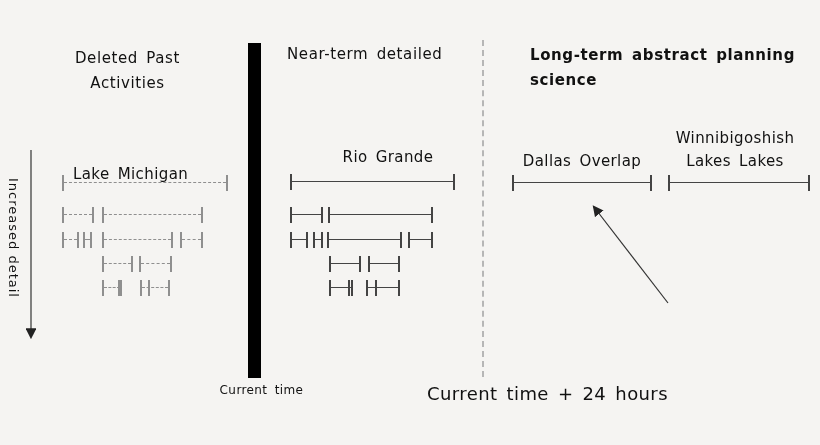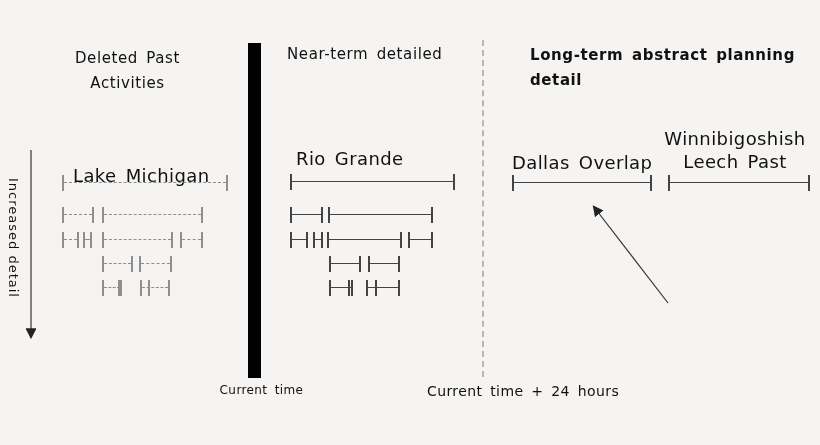--- a/index.html
+++ b/index.html
@@ -9,29 +9,29 @@
     font-family:"DejaVu Sans", "Liberation Sans", sans-serif;
     color:#111;
     border-radius:32px;
   }
   .title { position:absolute; font-size:15px; line-height:25px;
            letter-spacing:0.6px; word-spacing:3px; white-space:nowrap; }
   .past-title { left:40px; top:46px; width:175px; text-align:center; }
   .near-title { left:287px; top:42px; text-align:center; }
   .long-title { left:530px; top:43px; text-align:left;font-weight:bold; }
 
-  .lbl { position:absolute; font-size:18px; letter-spacing:0.4px;
+  .lbl { position:absolute; font-size:15px; letter-spacing:0.4px;
          word-spacing:3px; white-space:nowrap; }
   .lake   { left:73px;  top:165px; width:140px; }
-  .rio    { left:296px; top:148px; width:140px; text-align:left; }
+  .rio    { left:318px; top:148px; width:140px; text-align:center; }
   .dallas { left:512px; top:152px; width:140px; text-align:center; }
   .winni  { left:660px; top:127px; width:150px; text-align:center; line-height:23px; }
   .goal   { left:586px; top:321px; width:170px; text-align:center; }
   .ct     { left:189px; top:383px; width:145px; text-align:center; font-size:12px; }
-  .ct24   { left:427px; top:383px; width:186px; text-align:center; font-size:14px; }
+  .ct24   { left:427px; top:383px; width:186px; text-align:center; font-size:18px; }
 
   .ctbar   { position:absolute; left:248px; top:43px; width:13px; height:335px; background:#000; }
   .divider { position:absolute; left:482px; top:40px; height:337px; width:0;
              border-left:2px dashed #b6b6b6; }
 
   .vlabel { position:absolute; left:6px; top:178px; writing-mode:vertical-rl;
             font-size:13px; letter-spacing:1px; }
 
   #bars-layer { position:absolute; left:0; top:0; width:820px; height:445px; }
   .bar { position:absolute; height:16px; box-sizing:border-box; }
@@ -53,30 +53,30 @@
     <div>Deleted Past</div>
     <div>Activities</div>
   </div>
 
   <div class="title near-title">
     <div>Near-term detailed</div>
   </div>
 
   <div class="title long-title">
     <div>Long-term abstract planning</div>
-    <div>detail</div>
+    <div>science</div>
   </div>
 
   <div class="lbl lake">Lake Michigan</div>
   <div class="lbl rio">Rio Grande</div>
   <div class="lbl dallas">Dallas Overlap</div>
 
   <div class="lbl winni">
     <div>Winnibigoshish</div>
-    <div>Leech Past</div>
+    <div>Lakes Lakes</div>
   </div>
 
   <div class="ctbar"></div>
   <div class="divider"></div>
 
   <div id="bars-layer">
       <div class="bar dashed" style="left: 62px; top: 175px; width: 166px;"></div>
       <div class="bar dashed" style="left: 62px; top: 207px; width: 32px;"></div>
       <div class="bar dashed" style="left: 102px; top: 207px; width: 101px;"></div>
       <div class="bar dashed" style="left: 62px; top: 232px; width: 17px;"></div>

